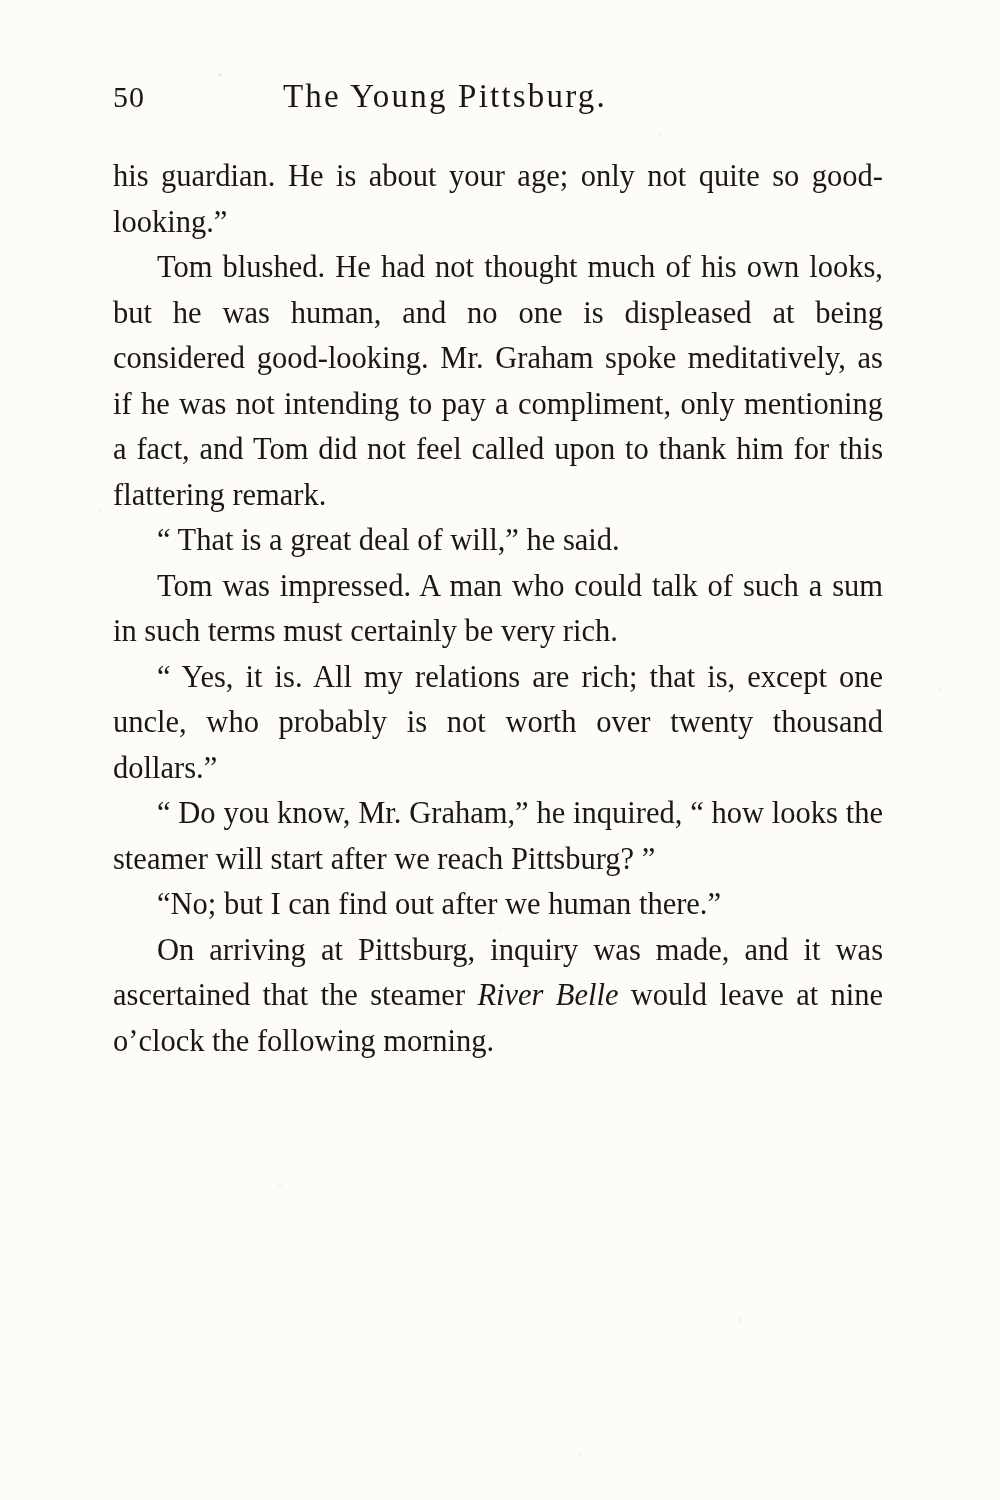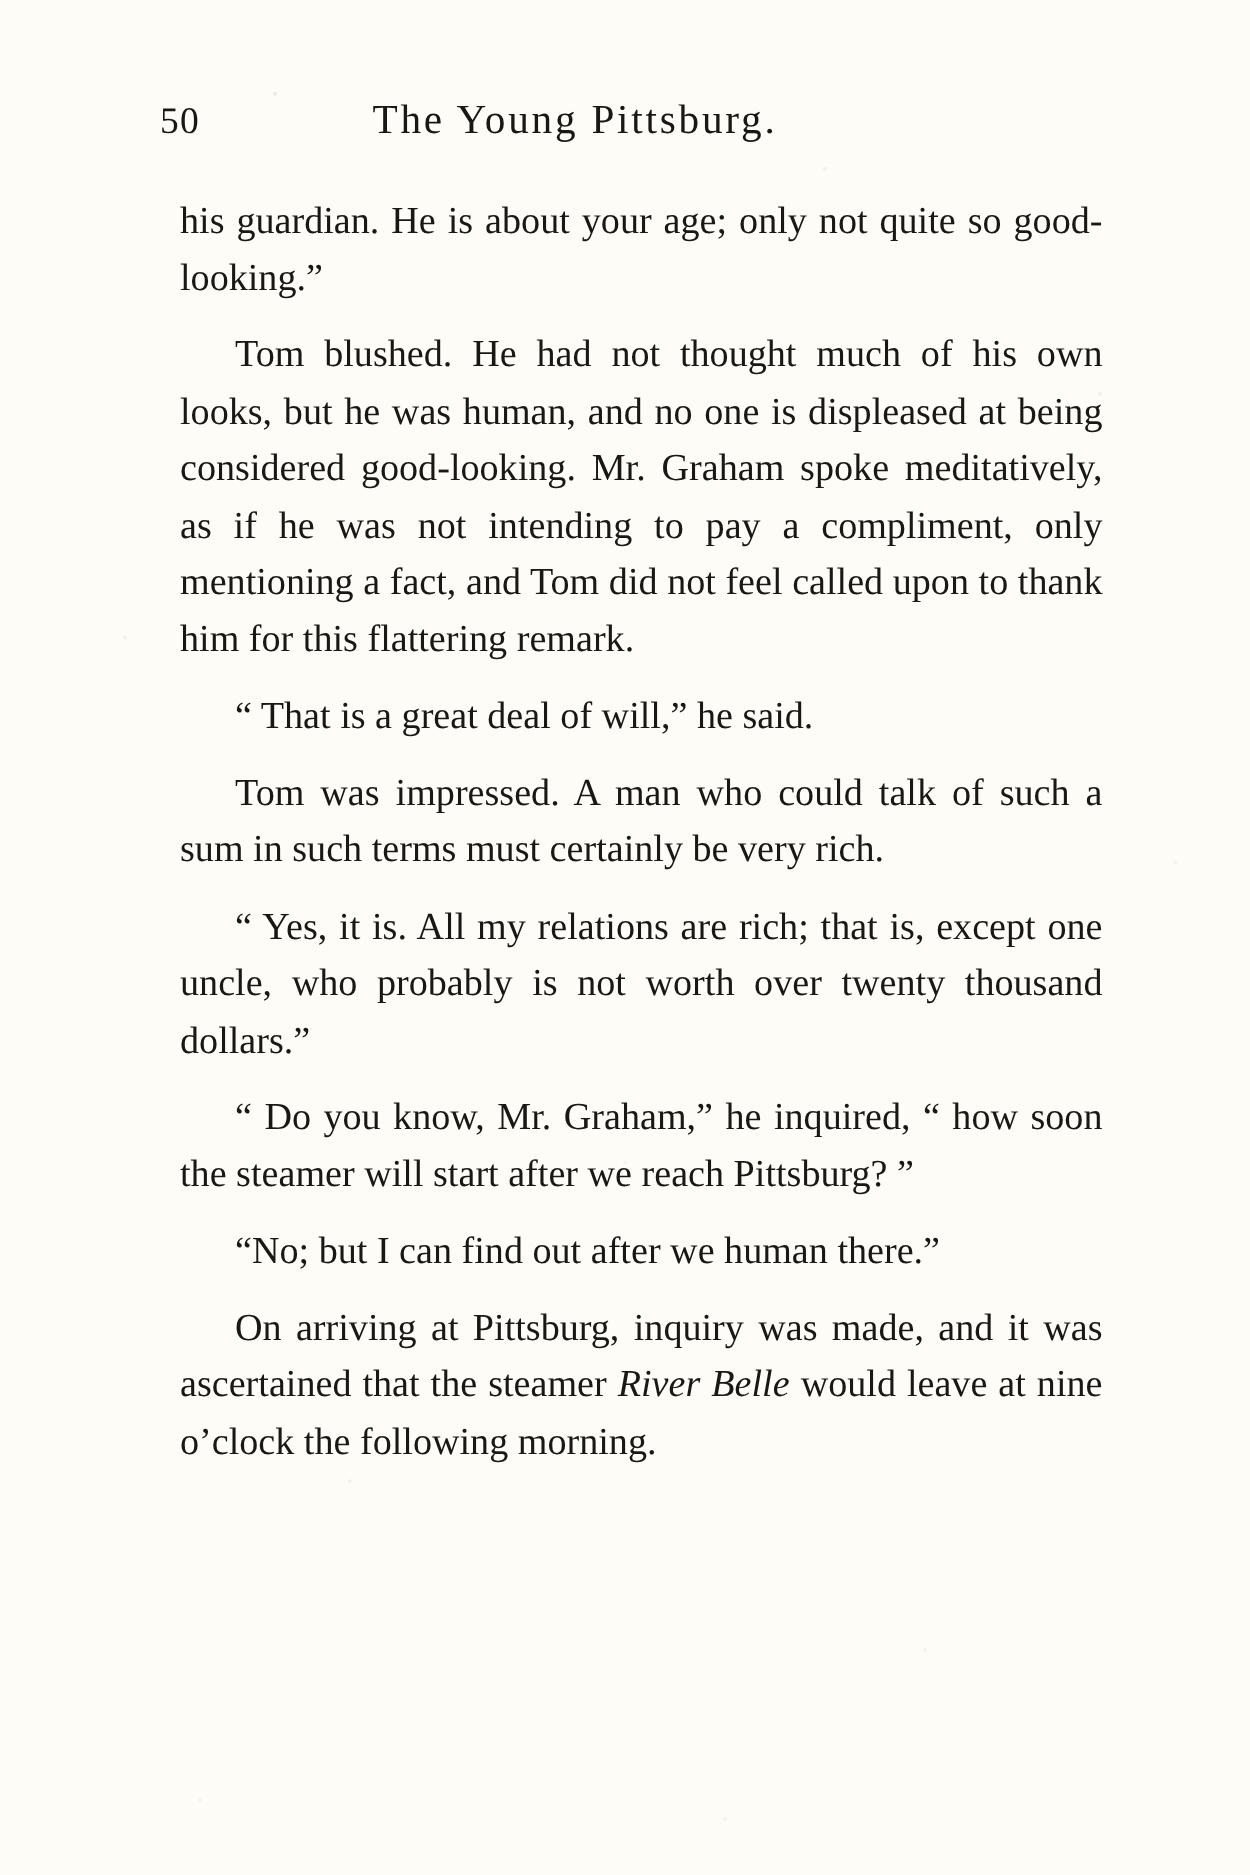--- a/index.html
+++ b/index.html
@@ -29,21 +29,21 @@
       radial-gradient(circle at 50% 62%, rgba(120,110,90,0.05) 0 1.1px, transparent 2px),
       radial-gradient(circle at 28% 79%, rgba(120,110,90,0.07) 0 1.3px, transparent 2px),
       radial-gradient(circle at 74% 88%, rgba(120,110,90,0.07) 0 1.2px, transparent 2px),
       radial-gradient(circle at 16% 96%, rgba(120,110,90,0.06) 0 1.2px, transparent 2px),
       radial-gradient(circle at 58% 97%, rgba(120,110,90,0.06) 0 1.1px, transparent 2px),
       #fdfcf7;
   }
 
   .content {
     position: absolute;
-    left: 128px;
+    left: 113px;
     top: 0;
     width: 770px;
   }
 
   
   .running-head {
     display: flex;
     align-items: baseline;
     margin-top: 78px;
     height: 48px;
@@ -64,21 +64,21 @@
   .body-text {
     margin-top: 28px;
     font-size: 30.5px;
     line-height: 45.5px;
     text-align: justify;
     text-justify: inter-word;
     -webkit-hyphens: none;
     hyphens: none;
   }
   .para {
-    margin: 16px;
+    margin: 0;
     text-indent: 44px;
   }
   .para.no-indent {
     text-indent: 0;
   }
   .para i {
     font-style: italic;
   }
   
   .para {
@@ -96,18 +96,18 @@
     <div class="folio">50</div>
     <div class="book-title">The Young Pittsburg.</div>
   </div>
 
   <div class="body-text">
       <p class="para no-indent"><span>his guardian.   He is about your age; only not quite so good-looking.”</span></p>
       <p class="para"><span>Tom blushed. He had not thought  much of his own looks, but he was human, and no one is displeased at being considered good-looking. Mr. Graham spoke meditatively, as if he was not intending to pay a compliment, only mentioning a fact, and Tom did not feel called upon to thank him for this flattering remark.</span></p>
       <p class="para"><span>“ That is a great deal of will,” he said.</span></p>
       <p class="para"><span>Tom was impressed.  A man who could talk of such a sum in such terms must certainly be very rich.</span></p>
       <p class="para"><span>“ Yes, it is.  All my relations are rich; that is, except one uncle, who probably is not worth over twenty thousand dollars.”</span></p>
-      <p class="para"><span>“ Do you know, Mr. Graham,” he inquired, “ how soon the steamer will start after we reach Pittsburg? ”</span></p>
+      <p class="para"><span>“ Do you know, Mr. Graham,” he inquired, “ how looks the steamer will start after we reach Pittsburg? ”</span></p>
       <p class="para"><span>“No; but I can find out after we human there.”</span></p>
       <p class="para"><span>On arriving at Pittsburg, inquiry was made, and it was ascertained that the steamer </span><i>River Belle</i><span> would leave at nine o’clock the following morning.</span></p>
     </div>
 
 </div>
 
 </body></html>

